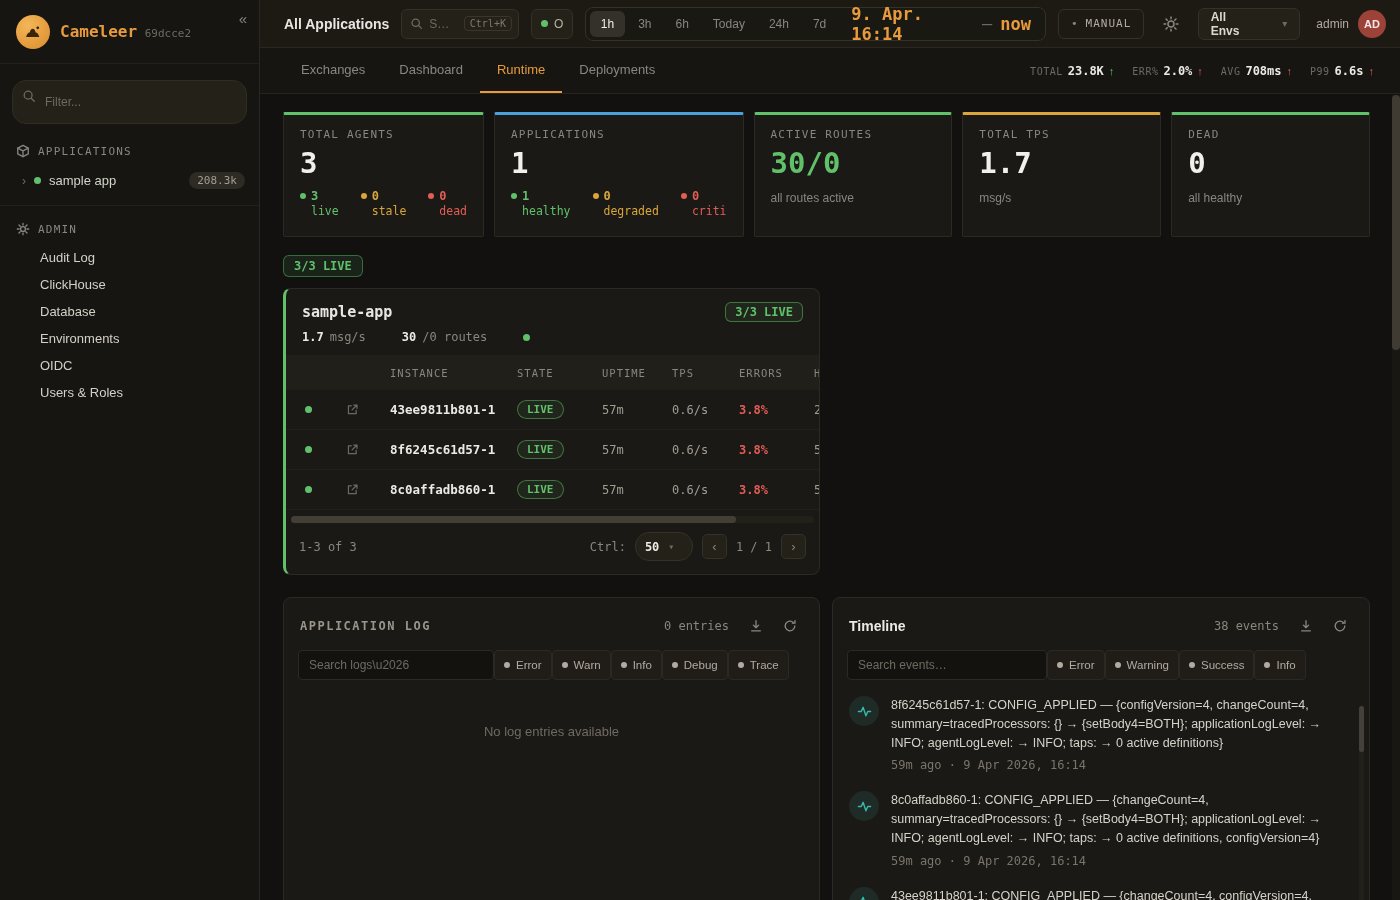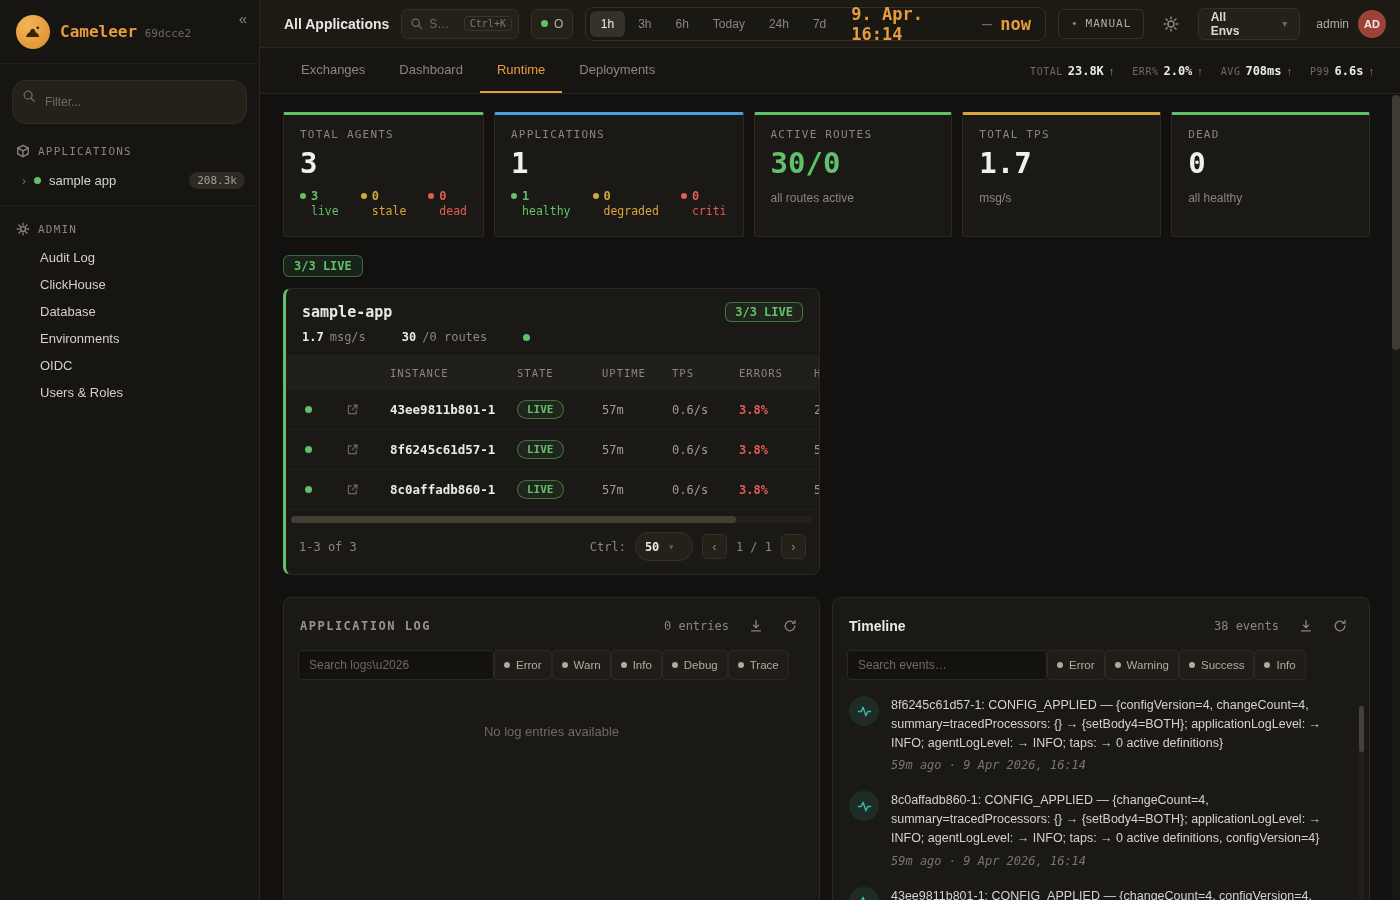--- a/index.html
+++ b/index.html
@@ -134,21 +134,21 @@
   .pn-input{height:30px;background:#14120f;border:1px solid #2c2922;border-radius:4px;color:var(--txt);padding:0 10px;font:12px "Liberation Sans",sans-serif;}
   .pn-input::placeholder{color:var(--dim2);}
   .pn-input.log-w{width:196px;} .pn-input.tl-w{width:200px;}
   .chip{height:30px;border:1px solid #2c2922;background:#201d18;border-radius:4px;display:flex;align-items:center;gap:6px;padding:0 9px;font-size:11.5px;color:#b0aba1;cursor:pointer;white-space:nowrap;}
   .chip-dot{width:6px;height:6px;border-radius:50%;background:currentColor;}
   .empty{color:#6f6a61;font-size:13px;text-align:center;margin-top:44px;}
   .events{padding:16px 22px 0 16px;}
   .event{display:flex;gap:12px;margin-bottom:19px;}
   .ev-icon{width:30px;height:30px;border-radius:50%;background:rgba(57,184,166,.12);color:var(--teal);display:flex;align-items:center;justify-content:center;flex-shrink:0;}
   .ev-text{font-size:12.5px;color:#d6d2ca;line-height:1.5;}
-  .ev-meta{font-size:12px;color:#7a7569;margin-top:6px;font-style:italic;}
+  .ev-meta{font-size:12px;color:#7a7569;margin-top:6px;}
   .tl-scroll{position:absolute;right:5px;top:108px;width:5px;height:232px;background:#232019;border-radius:3px;}
   .tl-thumb{width:5px;height:46px;background:#45413a;border-radius:3px;}
 
   
   .v-track{position:absolute;right:0;top:95px;bottom:0;width:8px;background:#191712;}
   .v-thumb{position:absolute;right:0;top:0;width:8px;height:255px;background:#3f3b32;border-radius:4px;}
 </style>
 </head>
 <body>
 

